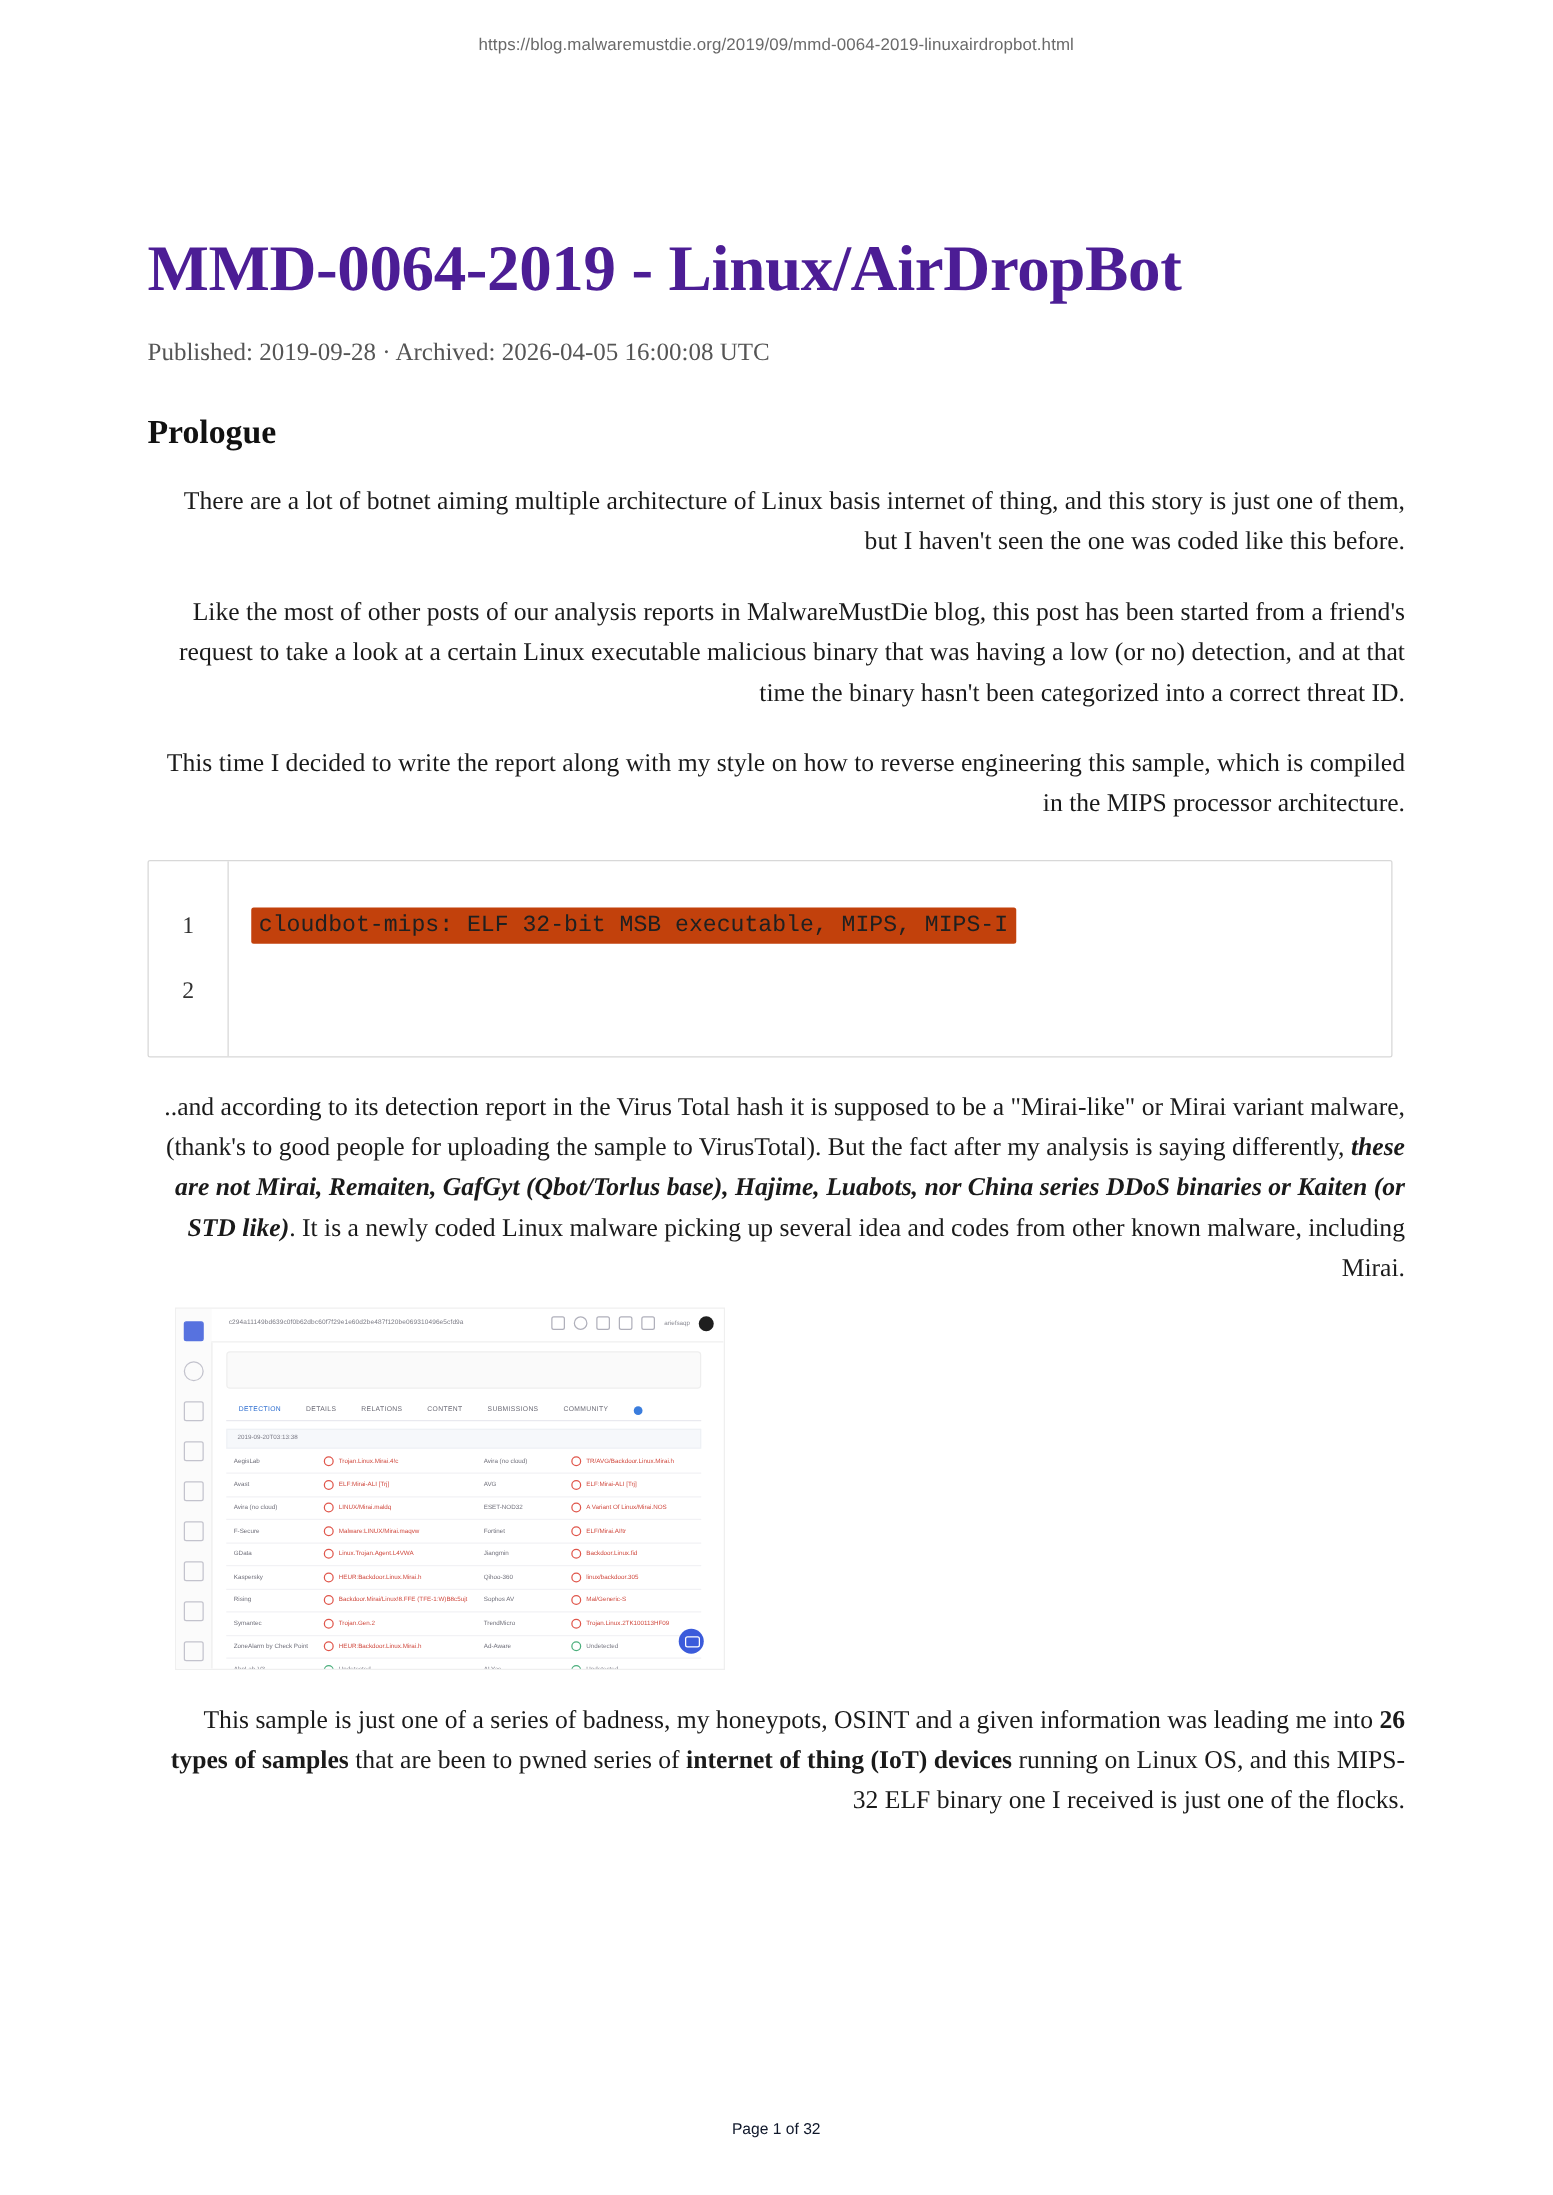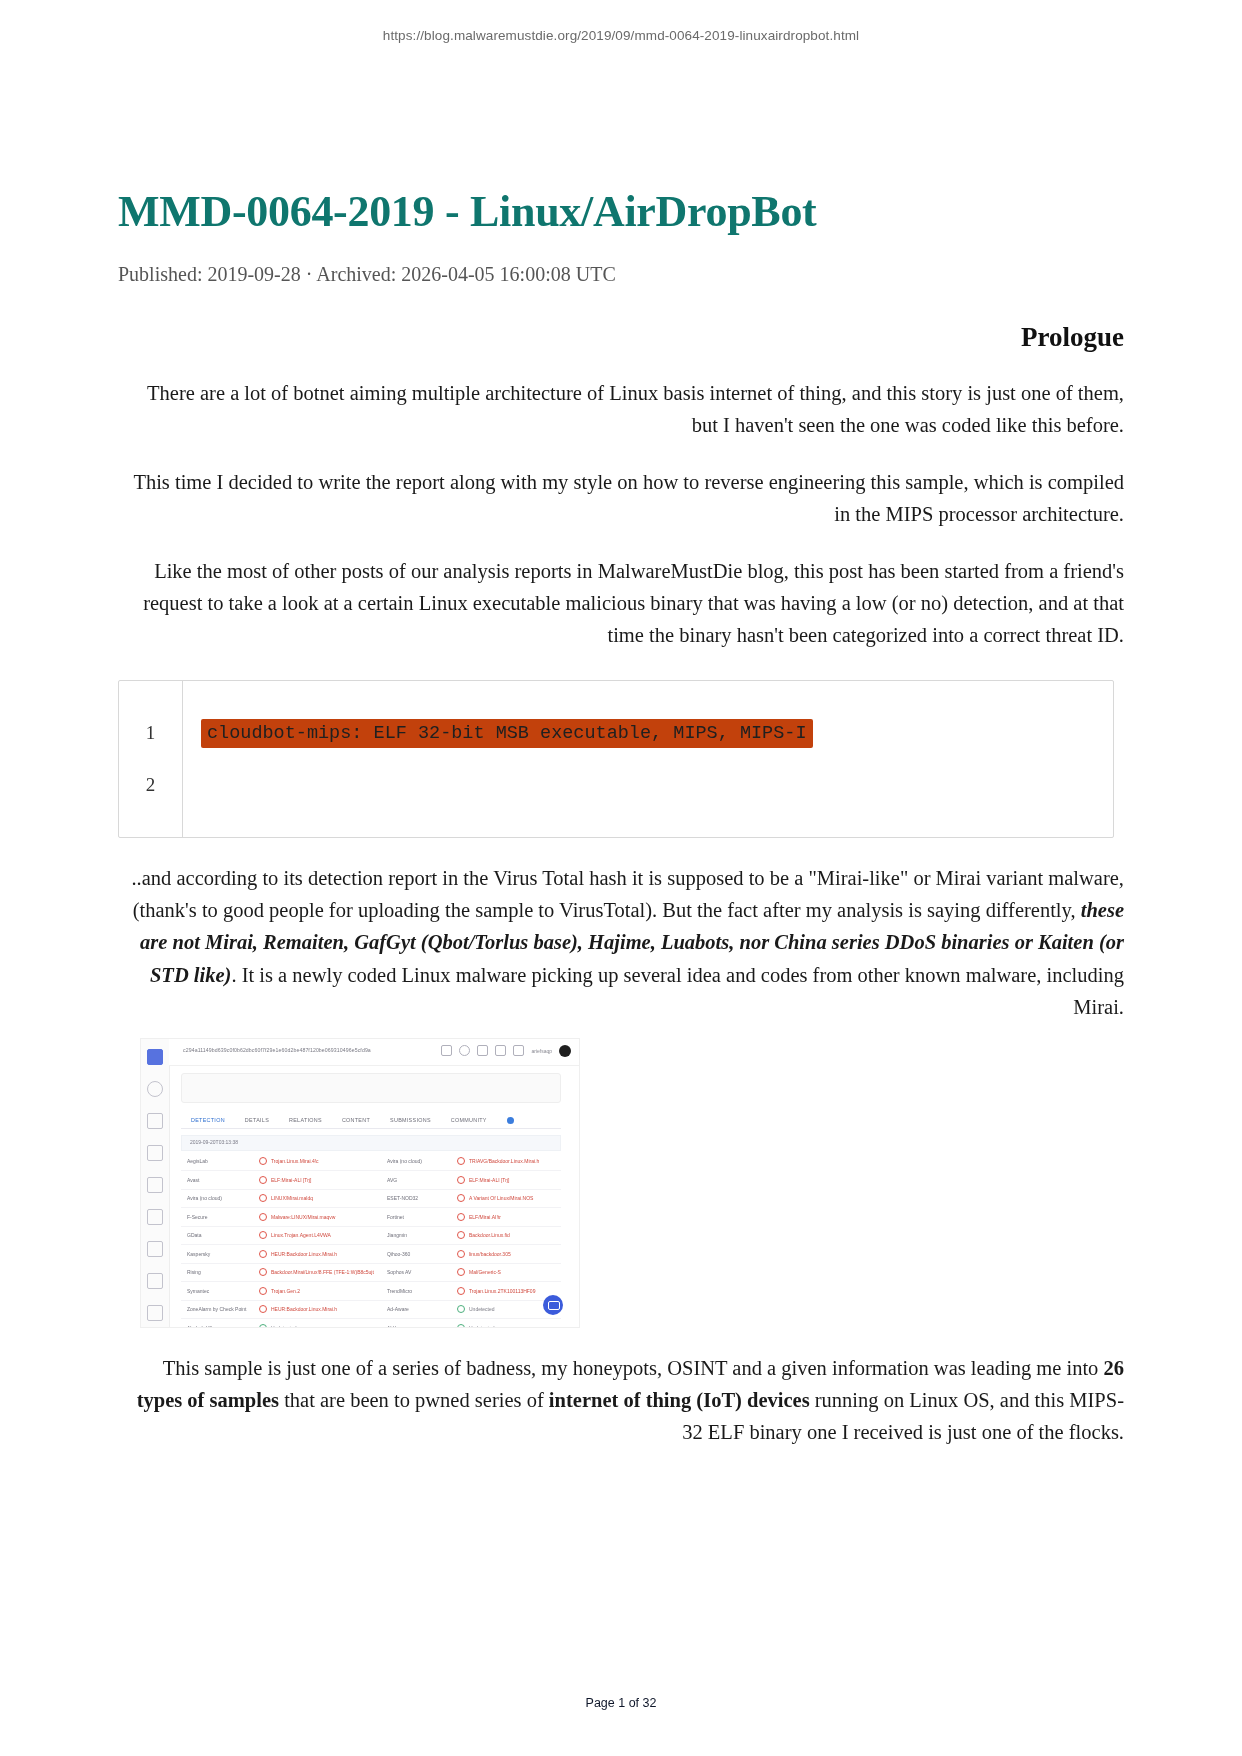--- a/index.html
+++ b/index.html
@@ -33,39 +33,38 @@
     letter-spacing: 0.1px;
   }
   .content {
     position: absolute;
     top: 186px;
     left: 118px;
     width: 1006px;
   }
   h1.doc-title {
     font-family: "Liberation Serif", serif;
-    font-size: 44px;
+    font-size: 52px;
     font-weight: bold;
     margin: 0 0 0 0;
     letter-spacing: -0.3px;
-    color: #0f766e;
+    color: #4c1d95;
   }
   .meta {
     font-family: "Liberation Serif", serif;
     font-size: 20px;
     color: #555;
     margin-top: 26px;
   }
   h2.section {
     font-family: "Liberation Serif", serif;
     font-size: 27px;
     font-weight: bold;
     margin: 36px 0 0 0;
     color: #111;
-    text-align: right;
   }
   p.para {
     font-size: 20.5px;
     line-height: 1.58;
     margin: 24px 0 0 0;
     color: #1a1a1a;
     text-align: right;
   }
   p.para b, p.para strong {
     font-weight: bold;
@@ -295,22 +294,22 @@
 
   <div class="content">
 
     <h1 class="doc-title">MMD-0064-2019 - Linux/AirDropBot</h1>
 
     <div class="meta">Published: 2019-09-28 · Archived: 2026-04-05 16:00:08 UTC</div>
 
     <h2 class="section">Prologue</h2>
 
     <p class="para">There are a lot of botnet aiming multiple architecture of Linux basis internet of thing, and this story is just one of them, but I haven't seen the one was coded like this before.</p>
+    <p class="para">Like the most of other posts of our analysis reports in MalwareMustDie blog, this post has been started from a friend's request to take a look at a certain Linux executable malicious binary that was having a low (or no) detection, and at that time the binary hasn't been categorized into a correct threat ID.</p>
     <p class="para">This time I decided to write the report along with my style on how to reverse engineering this sample, which is compiled in the MIPS processor architecture.</p>
-    <p class="para">Like the most of other posts of our analysis reports in MalwareMustDie blog, this post has been started from a friend's request to take a look at a certain Linux executable malicious binary that was having a low (or no) detection, and at that time the binary hasn't been categorized into a correct threat ID.</p>
 
     <div class="codebox">
       <div class="gutter">
         <div class="ln">1</div>
         <div class="ln">2</div>
       </div>
       <div class="codelines">
         <div class="cl"><span>cloudbot-mips: ELF 32-bit MSB executable, MIPS, MIPS-I</span></div>
       </div>
     </div>

